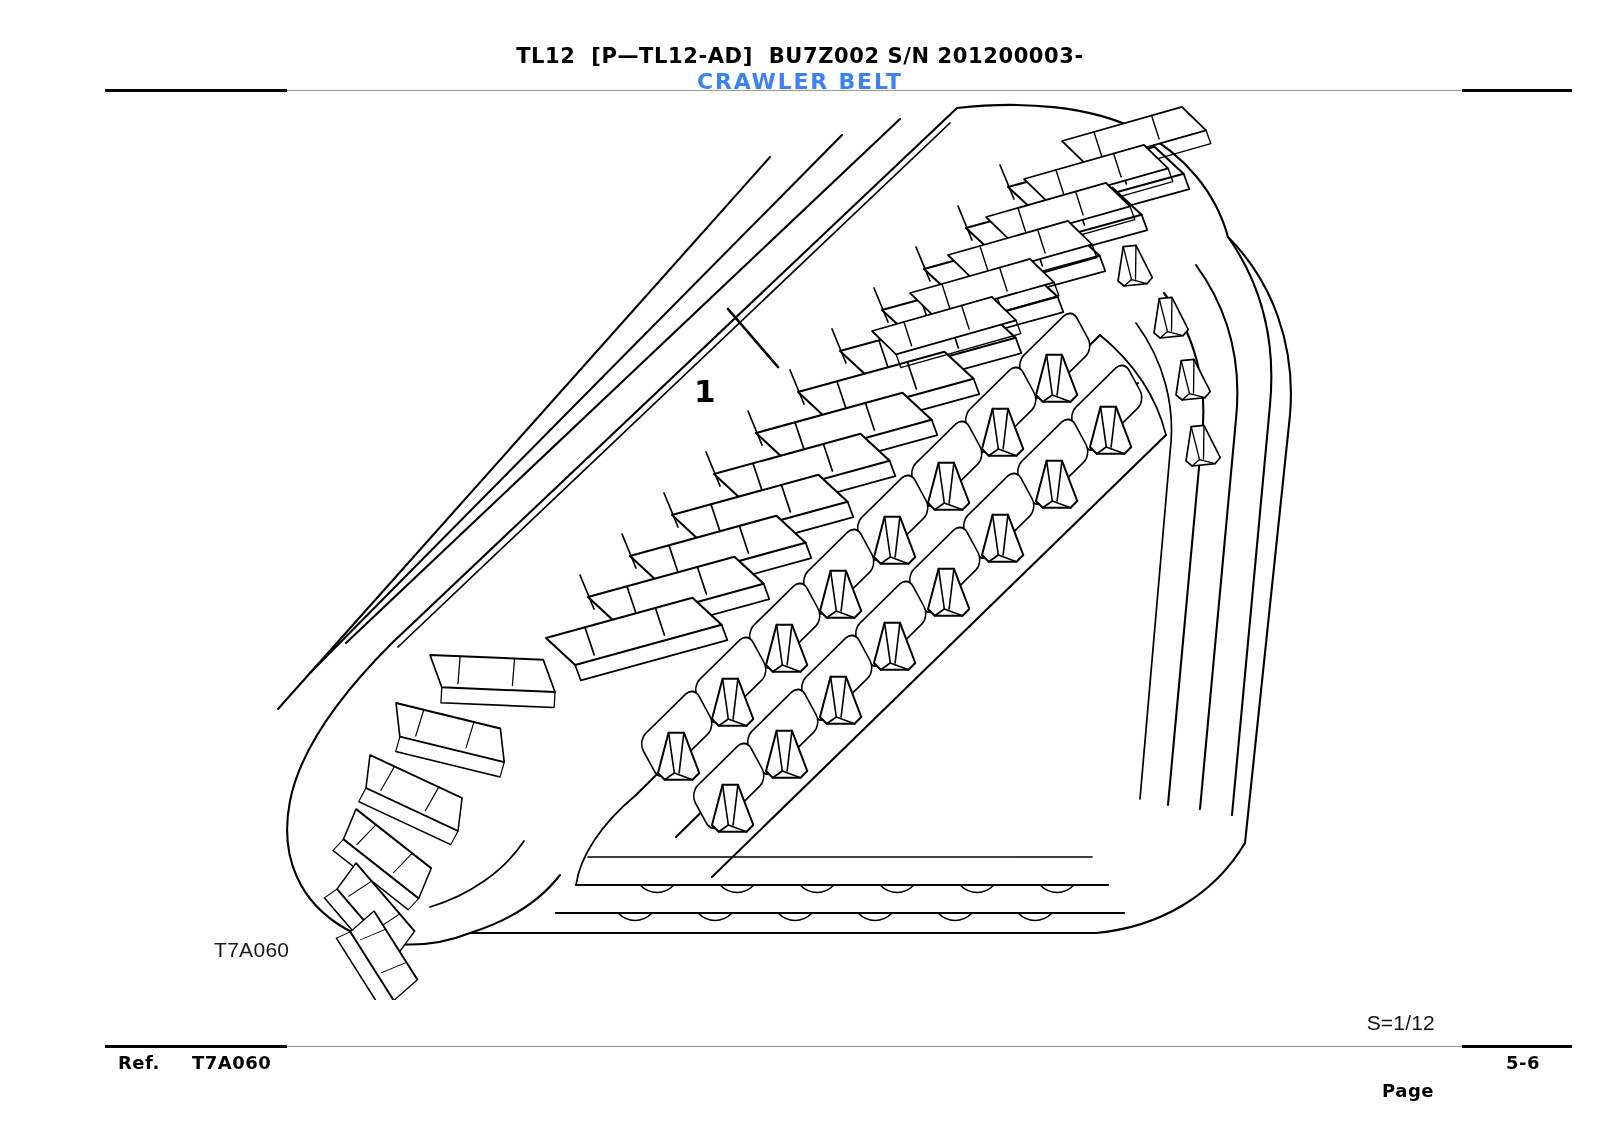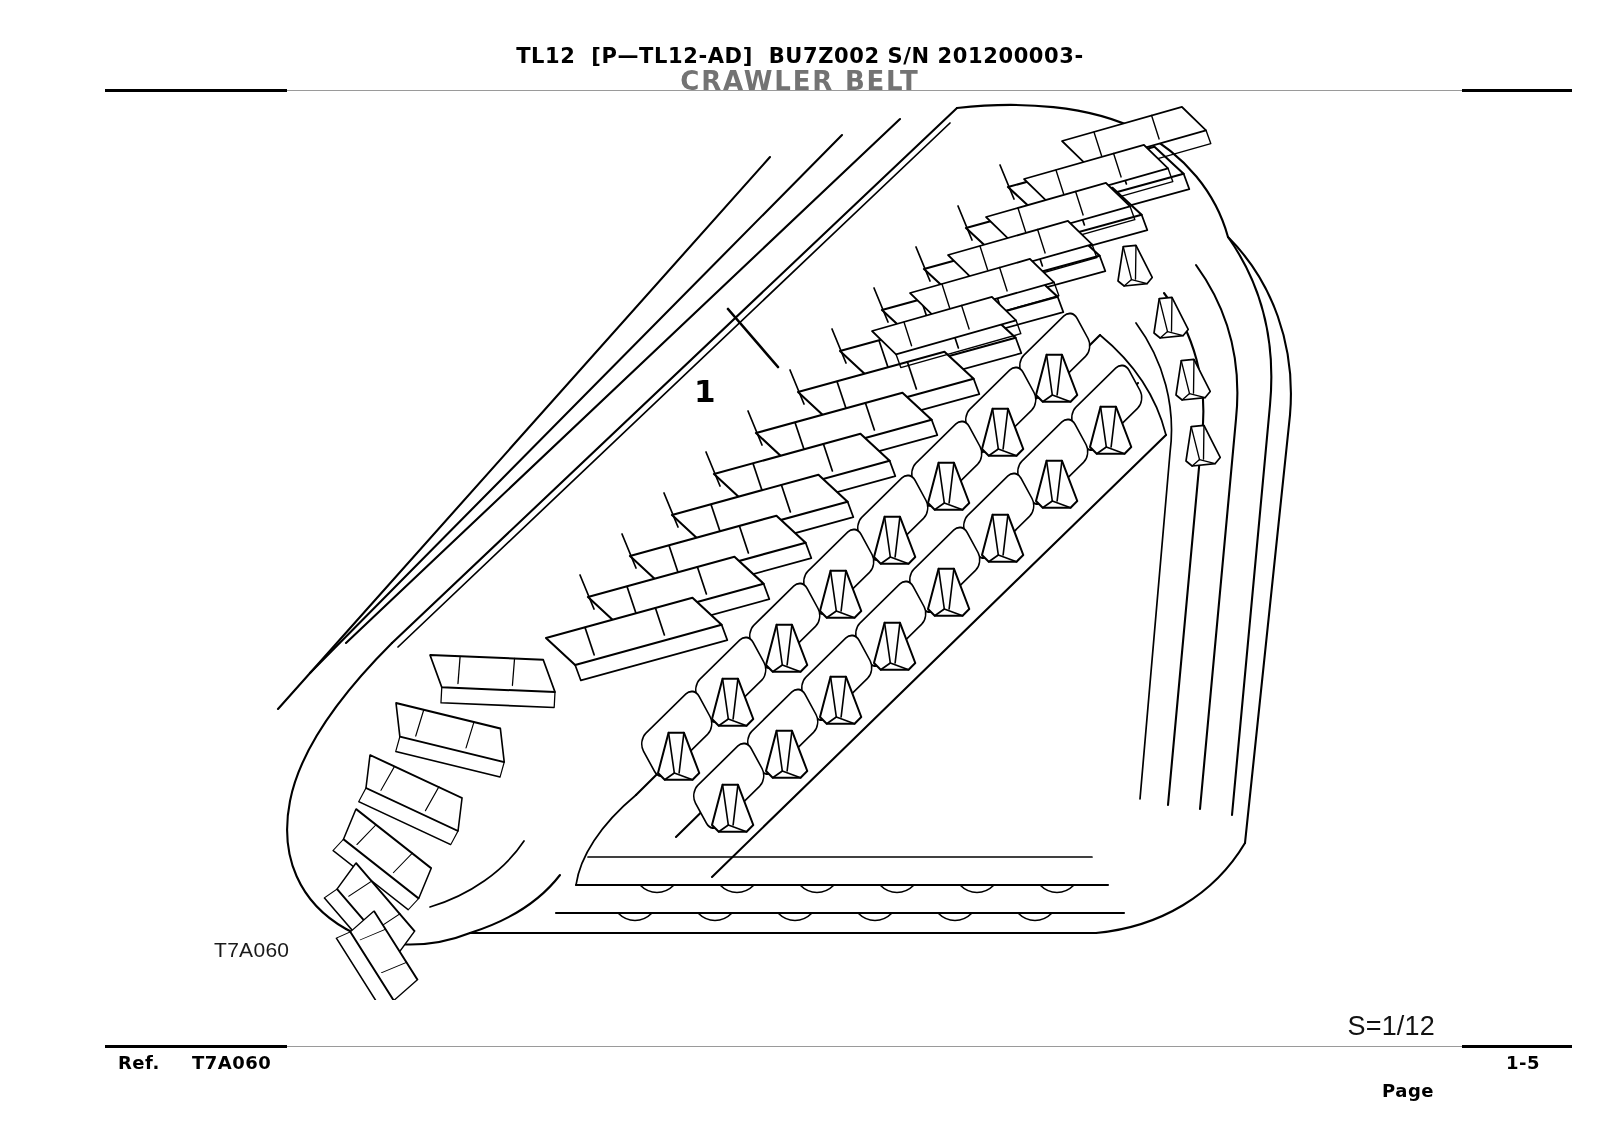--- a/index.html
+++ b/index.html
@@ -32,23 +32,23 @@
     font-weight: bold;
     font-size: 21px;
     letter-spacing: 0.6px;
     color: #000;
     line-height: 25px;
     white-space: pre;
   }
   .header-title {
     font-family: "DejaVu Sans", sans-serif;
     font-weight: bold;
-    font-size: 26px;
+    font-size: 22px;
     letter-spacing: 1.8px;
-    color: #737373;
+    color: #3b82f6;
     line-height: 25px;
   }
 
   
   .rule-wrap {
     position: absolute;
     left: 0;
     width: 1600px;
     height: 5px;
   }
@@ -98,21 +98,21 @@
     color: #1a1a1a;
     letter-spacing: 0.3px;
   }
 
   
   .scale-label {
     position: absolute;
     right: 165px;
     top: 1011px;
     font-family: "Liberation Sans", sans-serif;
-    font-size: 27px;
+    font-size: 21px;
     color: #111;
     letter-spacing: 0.2px;
   }
   .footer-row {
     position: absolute;
     left: 0;
     top: 1052px;
     width: 1600px;
     height: 40px;
   }
@@ -474,16 +474,16 @@
   <div class="rule-wrap" id="footer-rule">
     <div class="rule-thin"></div>
     <div class="rule-thick-l"></div>
     <div class="rule-thick-r"></div>
   </div>
 
   <div class="footer-row">
     <div class="ft" id="ref-label">Ref.</div>
     <div class="ft" id="ref-value">T7A060</div>
     <div class="ft" id="page-label">Page</div>
-    <div class="ft" id="page-value">1-5</div>
+    <div class="ft" id="page-value">5-6</div>
   </div>
 
 </div>
 
 </body></html>

